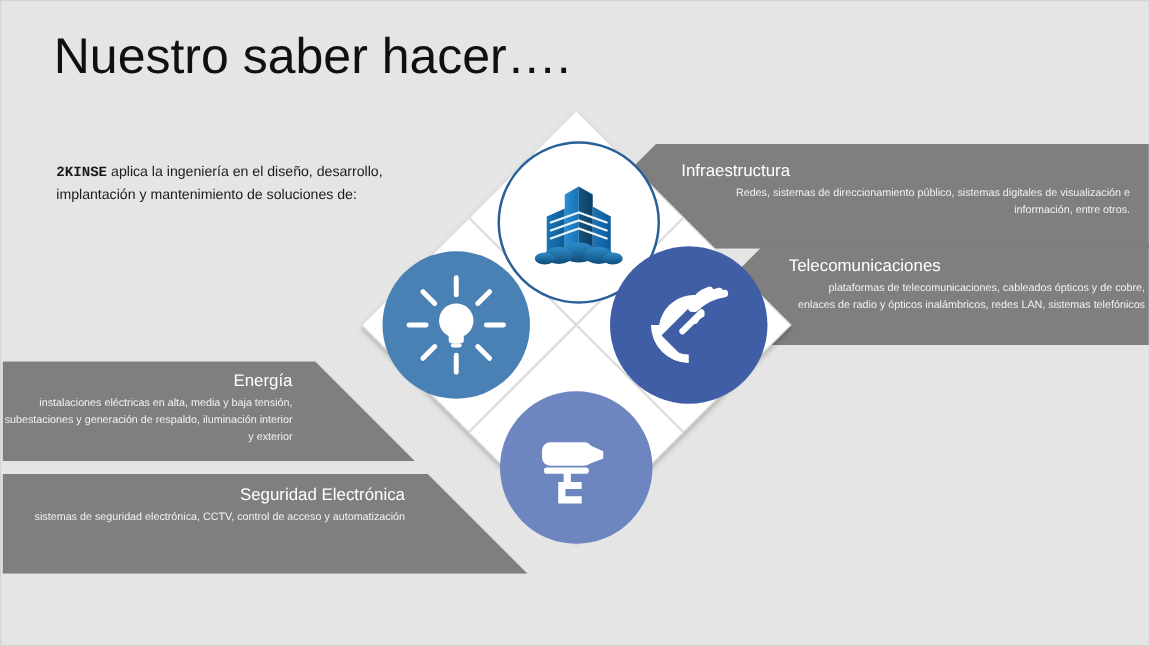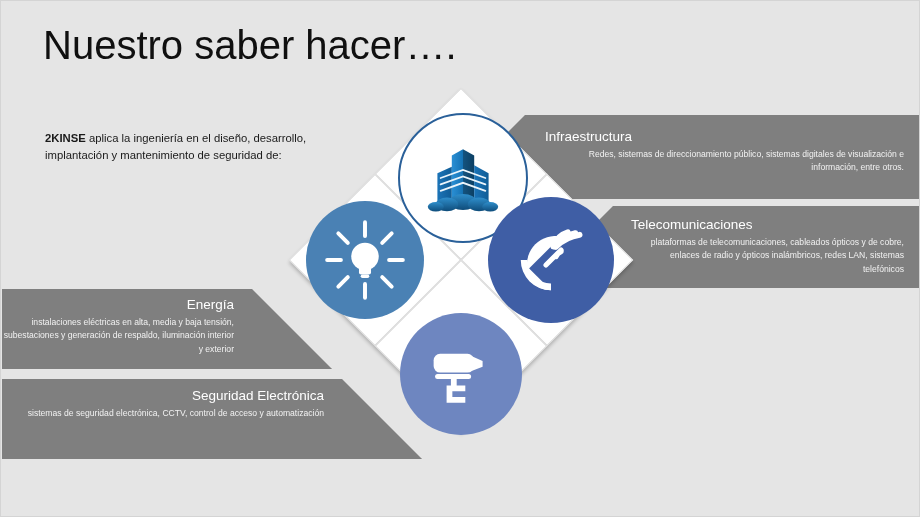--- a/index.html
+++ b/index.html
@@ -39,21 +39,21 @@
   
   #intro {
     position: absolute;
     left: 44px;
     top: 129px;
     width: 300px;
     font-size: 11.3px;
     line-height: 1.5;
     color: #1a1a1a;
   }
-  #intro .brand { font-weight: bold; }
+  #intro .brand { font-weight: bold; font-family: Liberation Mono, monospace; }
 
   
   .banner {
     position: absolute;
     background: #7f7f7f;
     color: #ffffff;
     box-sizing: border-box;
     box-shadow: 0 1px 2px rgba(0,0,0,0.18);
   }
   .banner .b-title {
@@ -72,24 +72,24 @@
   }
 
   
   #banner-infraestructura {
     left: 440px;  top: 114px;  width: 479px;  height: 84px;
     -webkit-clip-path: polygon(84px 0, 100% 0, 100% 100%, 0 100%);
     clip-path: polygon(84px 0, 100% 0, 100% 100%, 0 100%);
     padding: 14px 16px 0 104px;
   }
   #banner-telecomunicaciones {
-    left: 530px;  top: 205px;  width: 389px;  height: 82px;
+    left: 530px;  top: 193px;  width: 389px;  height: 82px;
     -webkit-clip-path: polygon(82px 0, 100% 0, 100% 100%, 0 100%);
     clip-path: polygon(82px 0, 100% 0, 100% 100%, 0 100%);
-    padding: 11px 16px 0 100px;
+    padding: 11px 4px 0 100px;
   }
 
   
   #banner-energia {
     left: 1px;  top: 288px;  width: 330px;  height: 80px;
     -webkit-clip-path: polygon(0 0, calc(100% - 80px) 0, 100% 100%, 0 100%);
     clip-path: polygon(0 0, calc(100% - 80px) 0, 100% 100%, 0 100%);
     padding: 8px 98px 0 0;
     text-align: right;
   }
@@ -151,21 +151,21 @@
   }
   .icon-circle svg { display: block; }
 </style>
 </head>
 <body>
 
 <div id="slide">
 
   <div id="slide-title">Nuestro saber hacer….</div>
 
-  <div id="intro"><span class="brand">2KINSE</span><span> aplica la ingeniería en el diseño, desarrollo, implantación y mantenimiento de seguridad de:</span></div>
+  <div id="intro"><span class="brand">2KINSE</span><span> aplica la ingeniería en el diseño, desarrollo, implantación y mantenimiento de soluciones de:</span></div>
 
   <div class="banner" id="banner-infraestructura">
     <div class="b-title">Infraestructura</div>
     <div class="b-body">Redes, sistemas de direccionamiento público, sistemas digitales de visualización e información, entre otros.</div>
   </div>
 
   <div class="banner" id="banner-telecomunicaciones">
     <div class="b-title">Telecomunicaciones</div>
     <div class="b-body">plataformas de telecomunicaciones, cableados ópticos y de cobre, enlaces de radio y ópticos inalámbricos, redes LAN, sistemas telefónicos</div>
   </div>

